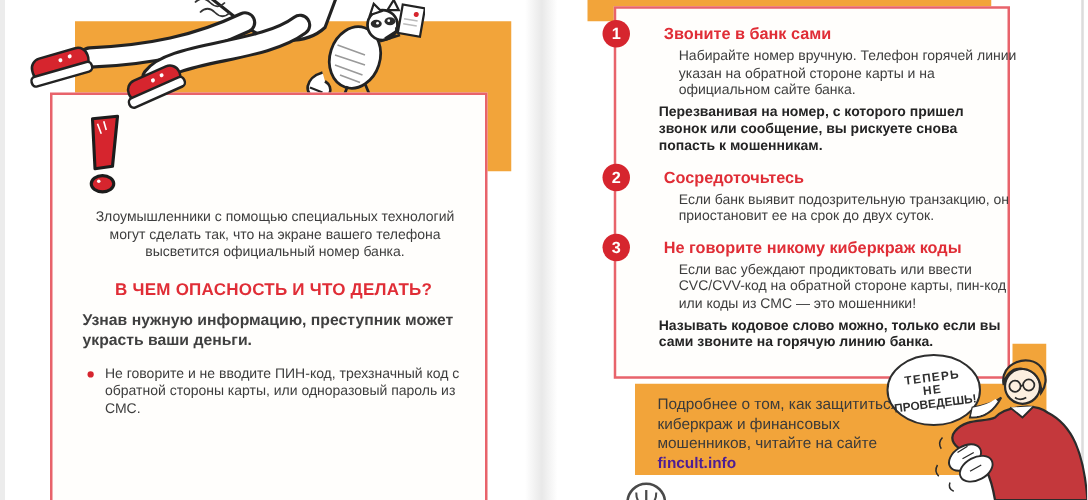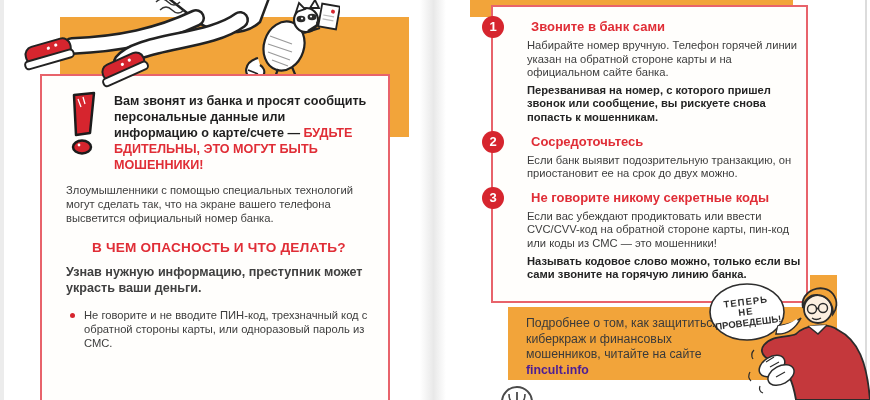--- a/index.html
+++ b/index.html
@@ -16,37 +16,37 @@
   
   .l-orange{position:absolute;left:60px;top:17px;width:349px;height:120px;background:#F2A43A;z-index:1;}
   .legs-svg{position:absolute;left:8px;top:-4px;z-index:4;}
   .raccoon-svg{position:absolute;left:240px;top:0px;z-index:2;}
   .l-box{position:absolute;left:40px;top:74px;width:350px;height:340px;box-sizing:border-box;
     background:#fffefc;border:2px solid #E8636B;z-index:3;padding:15px 16px 0 24px;}
   .alert-row{display:flex;gap:14px;align-items:flex-start;}
   .excl-svg{flex:0 0 34px;}
   .alert-head{font-size:12.6px;line-height:16px;font-weight:bold;color:#1F1F1F;width:276px;margin-top:2px;}
   .alert-head .red{color:#E02D36;}
-  .l-box p{margin:11px 0 0 0;font-size:11.2px;line-height:13.8px;color:#3D3D3D;width:308px;}
+  .l-box p{margin:11px 0 0 0;font-size:11.2px;line-height:13.8px;color:#3D3D3D;width:308px;text-align:center;}
   .danger-h{margin-top:15px;font-size:13.6px;font-weight:bold;color:#E02D36;letter-spacing:.2px;padding-left:26px;}
   .danger-lead{margin-top:9px;font-size:12.6px;line-height:16px;font-weight:bold;color:#404040;width:300px;}
   .l-bullets{list-style:none;margin:13px 0 0 0;padding:0 0 0 4px;}
   .l-bullets li{position:relative;padding-left:14px;margin-bottom:11px;
     font-size:11.2px;line-height:13.8px;color:#3D3D3D;width:300px;}
   .l-bullets li::before{content:"";position:absolute;left:0;top:4px;width:5px;height:5px;border-radius:50%;background:#D6252E;}
 
   
   .r-orange-top{position:absolute;left:470px;top:-22px;width:323px;height:39px;background:#F2A43A;z-index:1;}
   .r-box{position:absolute;left:491px;top:5px;width:317px;height:298px;box-sizing:border-box;
     background:#fffefc;border:2px solid #E8636B;z-index:3;padding:12px 14px 0 22px;}
   .step{position:relative;margin-bottom:9px;}
   .step-num{position:absolute;left:-33px;top:-3px;width:22px;height:22px;border-radius:50%;
     background:#D6252E;color:#fff;font-weight:bold;font-size:13px;line-height:22px;text-align:center;}
   .step-title{font-size:13px;font-weight:bold;color:#E02D36;margin:0 0 5px 16px;}
-  .step-body{font-size:11.2px;line-height:13.6px;color:#3D3D3D;margin:0 0 4px 12px;width:272px;}
+  .step-body{font-size:11.2px;line-height:13.6px;color:#3D3D3D;margin:0 0 4px 28px;width:272px;}
   .step-bold{font-size:11.2px;line-height:13.6px;font-weight:bold;color:#242424;margin:0 0 0 12px;width:285px;}
   .f-orange-step{position:absolute;left:810px;top:275px;width:27px;height:105px;background:#F2A43A;z-index:2;}
   .f-orange{position:absolute;left:508px;top:307px;width:329px;height:73px;background:#F2A43A;z-index:2;}
   .f-text{position:absolute;left:18px;top:9px;width:220px;font-size:12.3px;line-height:15.5px;color:#3A3A3A;}
   .f-site{font-weight:bold;color:#4c1d95;}
   .man-svg{position:absolute;left:700px;top:282px;z-index:5;}
   .logo-svg{position:absolute;left:500px;top:385px;z-index:4;}
 </style>
 </head>
 <body>
@@ -101,21 +101,20 @@
   </svg>
 
   <div class="l-box">
     <div class="alert-row">
       <svg class="excl-svg" width="34" height="66" viewBox="0 0 34 66">
         <path d="M8,4 L28,2 L24,42 L10,44 Z" fill="#D6252E" stroke="#1c1c1c" stroke-width="2.5" stroke-linejoin="round"></path>
         <path d="M12,8 l3,8 M17,6 l2,7" stroke="#fff" stroke-width="1.3"></path>
         <ellipse cx="16" cy="56" rx="9" ry="6.5" fill="#D6252E" stroke="#1c1c1c" stroke-width="2.5"></ellipse>
         <circle cx="13" cy="54" r="1.4" fill="#fff"></circle>
       </svg>
-      <div class="alert-head"><span>Вам звонят из банка и просят сообщить персональные данные или информацию о карте/счете — </span><span class="red">БУДЬТЕ БДИТЕЛЬНЫ, ЭТО МОГУТ БЫТЬ МОШЕННИКИ!</span></div>
     </div>
     <p>Злоумышленники с помощью специальных технологий могут сделать так, что на экране вашего телефона высветится официальный номер банка.</p>
     <div class="danger-h">В ЧЕМ ОПАСНОСТЬ И ЧТО ДЕЛАТЬ?</div>
     <div class="danger-lead">Узнав нужную информацию, преступник может украсть ваши деньги.</div>
     <ul class="l-bullets">
       <li>Не говорите и не вводите ПИН-код, трехзначный код с обратной стороны карты, или одноразовый пароль из СМС.</li>
 
     </ul>
   </div>
 
@@ -124,25 +123,25 @@
   <div class="r-box">
     <div class="step">
       <div class="step-num">1</div>
       <div class="step-title">Звоните в банк сами</div>
       <div class="step-body">Набирайте номер вручную. Телефон горячей линии указан на обратной стороне карты и на официальном сайте банка.</div>
       <div class="step-bold">Перезванивая на номер, с которого пришел звонок или сообщение, вы рискуете снова попасть к мошенникам.</div>
     </div>
     <div class="step">
       <div class="step-num">2</div>
       <div class="step-title">Сосредоточьтесь</div>
-      <div class="step-body">Если банк выявит подозрительную транзакцию, он приостановит ее на срок до двух можно.</div>
+      <div class="step-body">Если банк выявит подозрительную транзакцию, он приостановит ее на срок до двух суток.</div>
     </div>
     <div class="step">
       <div class="step-num">3</div>
-      <div class="step-title">Не говорите никому секретные коды</div>
+      <div class="step-title">Не говорите никому киберкраж коды</div>
       <div class="step-body">Если вас убеждают продиктовать или ввести CVC/CVV-код на обратной стороне карты, пин-код или коды из СМС — это мошенники!</div>
       <div class="step-bold">Называть кодовое слово можно, только если вы сами звоните на горячую линию банка.</div>
     </div>
   </div>
 
   <div class="f-orange-step"></div>
   <div class="f-orange">
     <div class="f-text"><span>Подробнее о том, как защититься от киберкраж и финансовых мошенников, читайте на сайте</span><br>
       <span class="f-site">fincult.info</span>
     </div>

